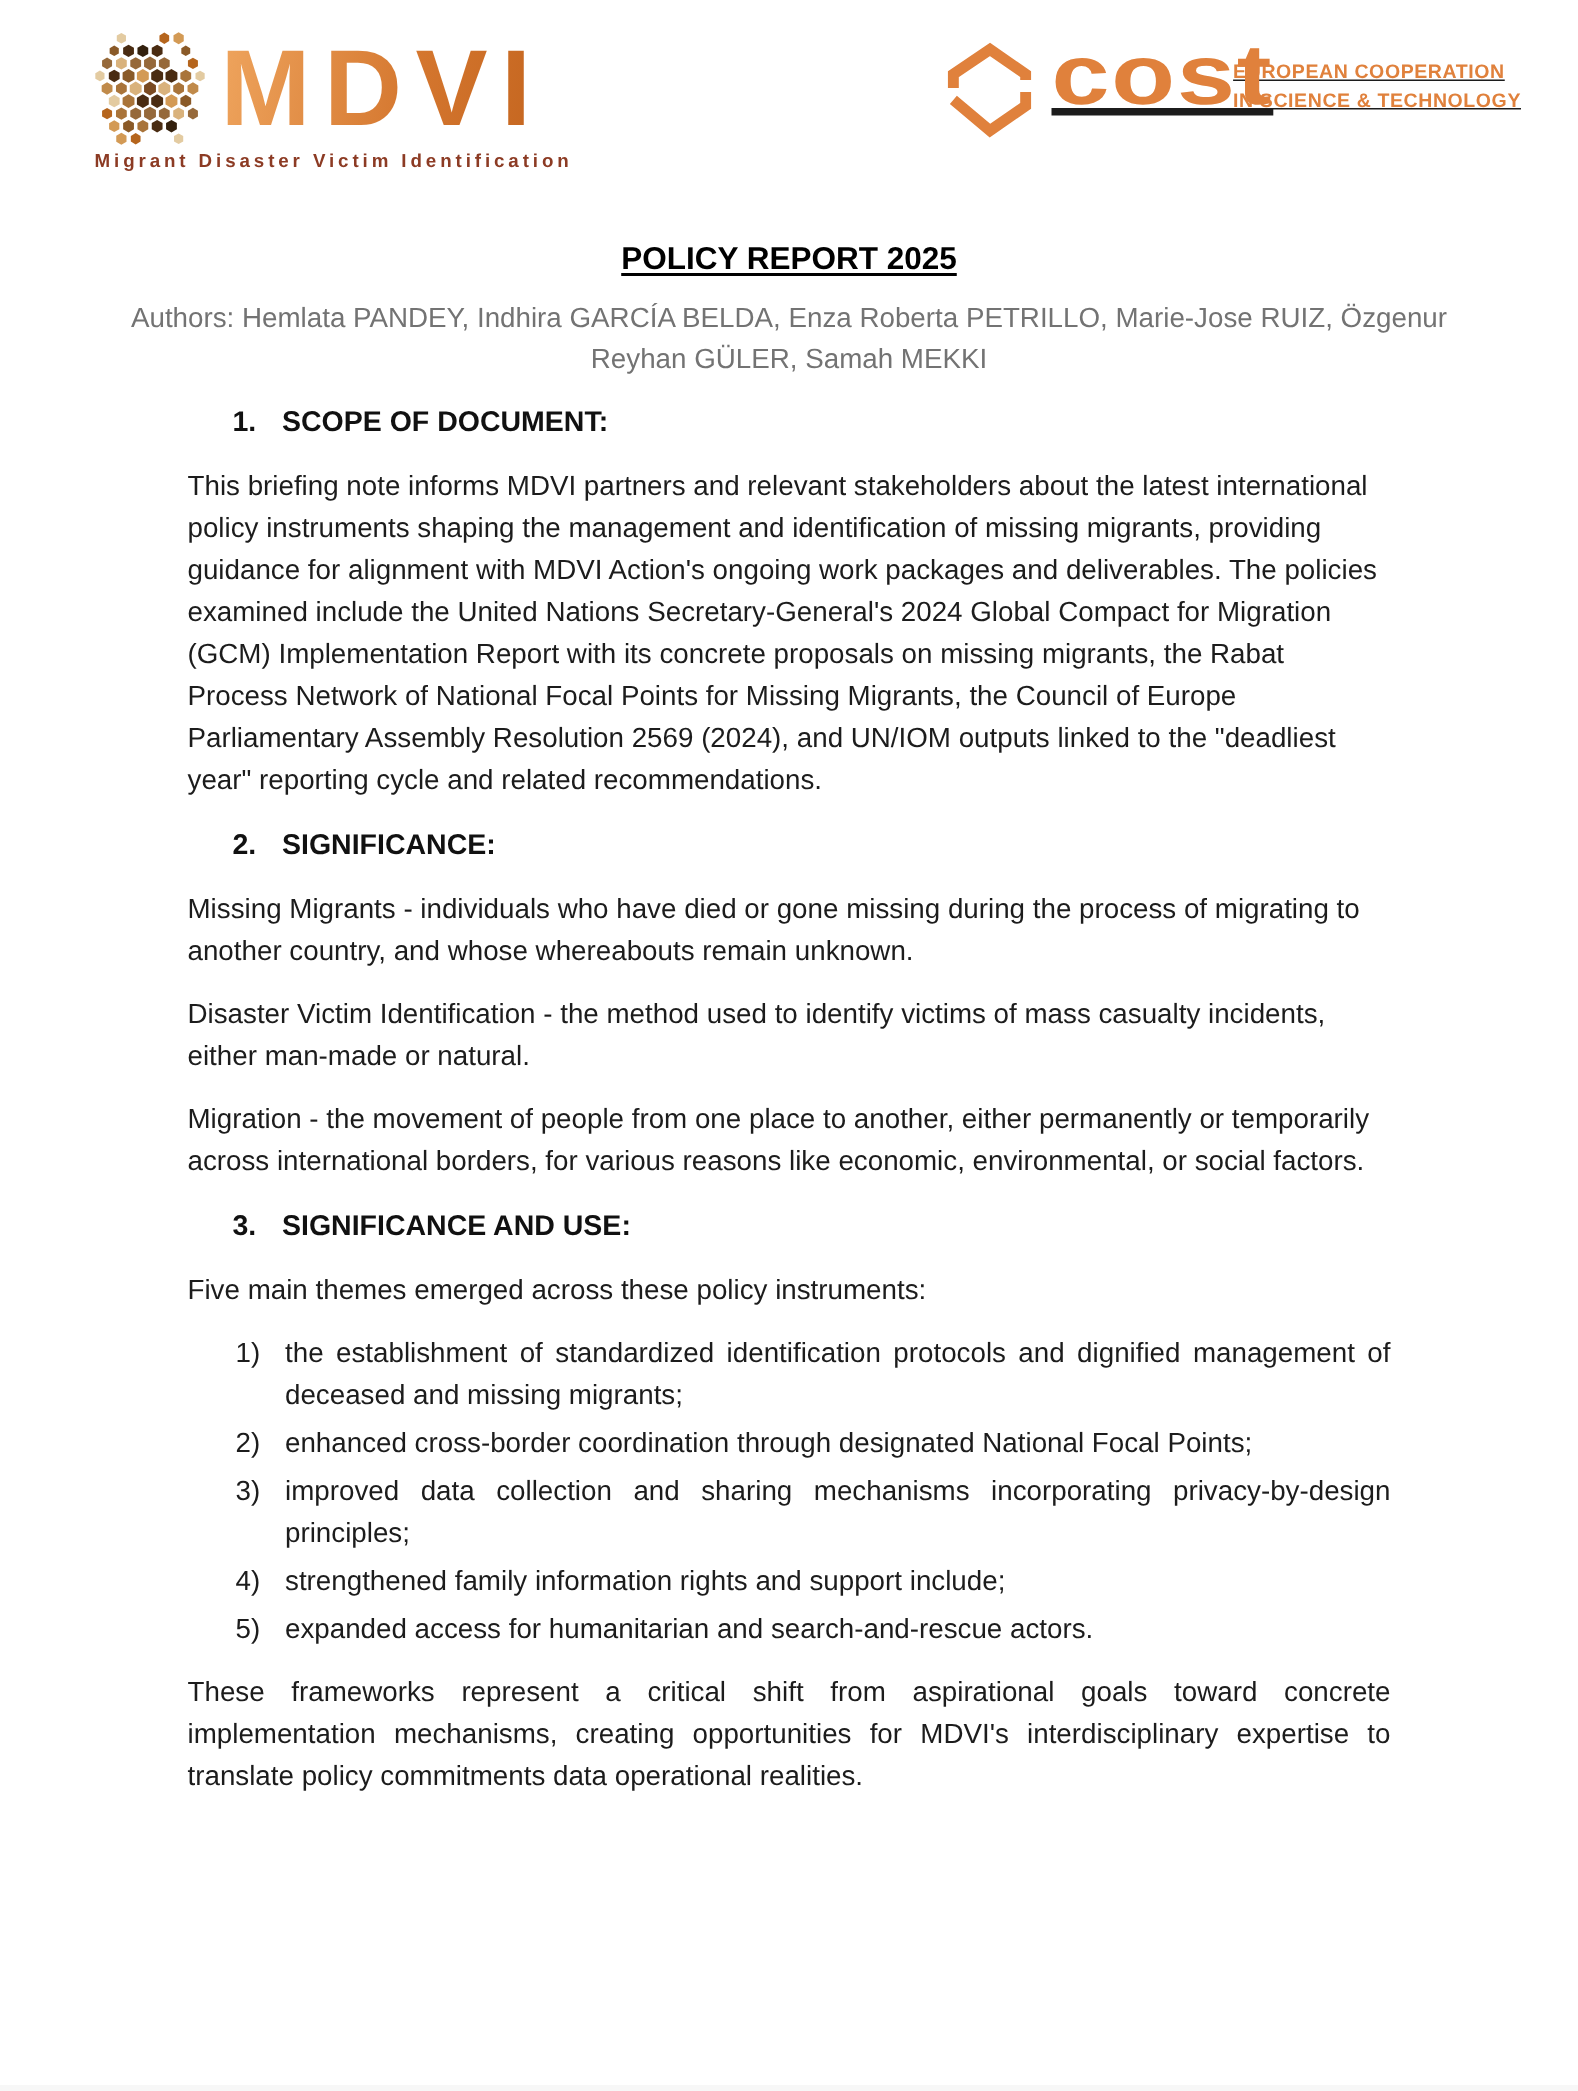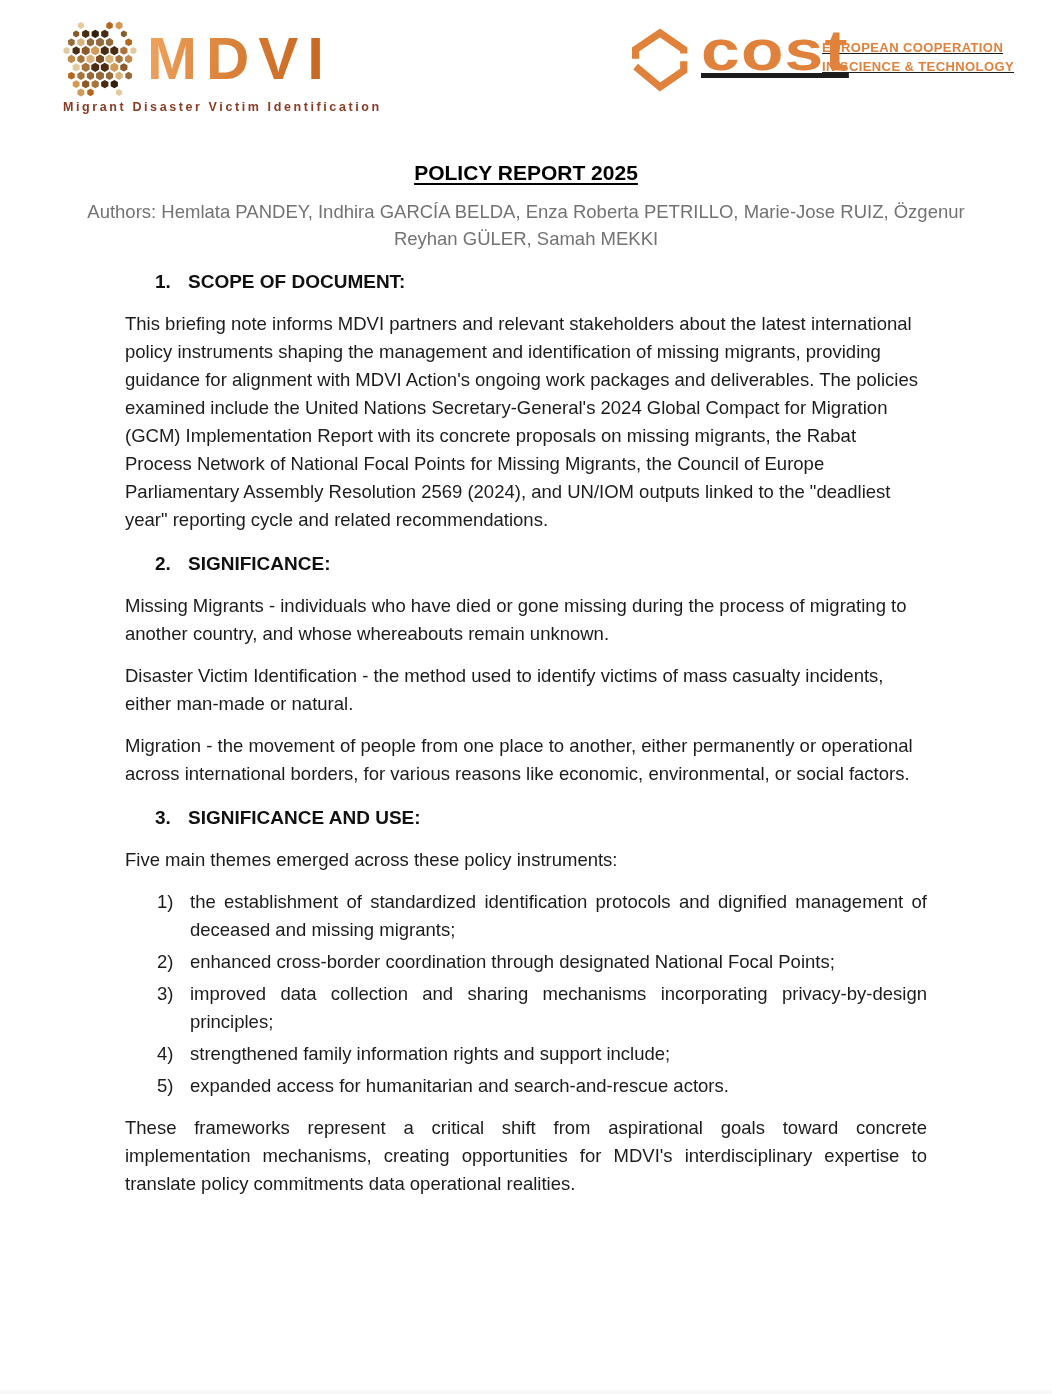--- a/index.html
+++ b/index.html
@@ -8,21 +8,21 @@
     font-family:"Liberation Sans",sans-serif;color:#1c1c1c;
     position:relative;overflow:hidden;box-sizing:border-box;
     border-bottom:4px solid #f7f7f7;
   }
   
   .header{display:flex;justify-content:space-between;align-items:flex-start;padding:14px 38px 0 55px;}
   .mdvi{display:flex;flex-direction:column;}
   .mdvi-row{display:flex;align-items:center;}
   .mdvi-globe{width:90px;height:90px;flex:0 0 auto;}
   .mdvi-word{
-    font-size:60px;font-weight:700;letter-spacing:9px;line-height:86px;
+    font-size:72px;font-weight:700;letter-spacing:9px;line-height:86px;
     color:var(--mdvi-orange-dark,#D4762E);margin-left:2px;
   }
   @supports ((-webkit-background-clip:text) or (background-clip:text)){
     .mdvi-word{
       background:linear-gradient(100deg,var(--mdvi-orange-light,#EFA55E) 0%,var(--mdvi-orange-dark,#D4762E) 60%,#C4651F 100%);
       -webkit-background-clip:text;background-clip:text;
       -webkit-text-fill-color:transparent;color:transparent;
     }
   }
   .mdvi-tagline{
@@ -156,21 +156,21 @@
       <span class="h-text">SCOPE OF DOCUMENT:</span>
     </h2>
     <p class="para">This briefing note informs MDVI partners and relevant stakeholders about the latest international policy instruments shaping the management and identification of missing migrants, providing guidance for alignment with MDVI Action's ongoing work packages and deliverables. The policies examined include the United Nations Secretary-General's 2024 Global Compact for Migration (GCM) Implementation Report with its concrete proposals on missing migrants, the Rabat Process Network of National Focal Points for Missing Migrants, the Council of Europe Parliamentary Assembly Resolution 2569 (2024), and UN/IOM outputs linked to the "deadliest year" reporting cycle and related recommendations.</p>
 
     <h2 class="sec-h">
       <span class="h-num">2.</span>
       <span class="h-text">SIGNIFICANCE:</span>
     </h2>
     <p class="para">Missing Migrants - individuals who have died or gone missing during the process of migrating to another country, and whose whereabouts remain unknown.</p>
     <p class="para">Disaster Victim Identification - the method used to identify victims of mass casualty incidents, either man-made or natural.</p>
-    <p class="para">Migration - the movement of people from one place to another, either permanently or operational across international borders, for various reasons like economic, environmental, or social factors.</p>
+    <p class="para">Migration - the movement of people from one place to another, either permanently or temporarily across international borders, for various reasons like economic, environmental, or social factors.</p>
 
     <h2 class="sec-h">
       <span class="h-num">3.</span>
       <span class="h-text">SIGNIFICANCE AND USE:</span>
     </h2>
     <p class="para">Five main themes emerged across these policy instruments:</p>
 
     <div class="list">
       <div class="li justify">
         <span class="li-num">1)</span>

